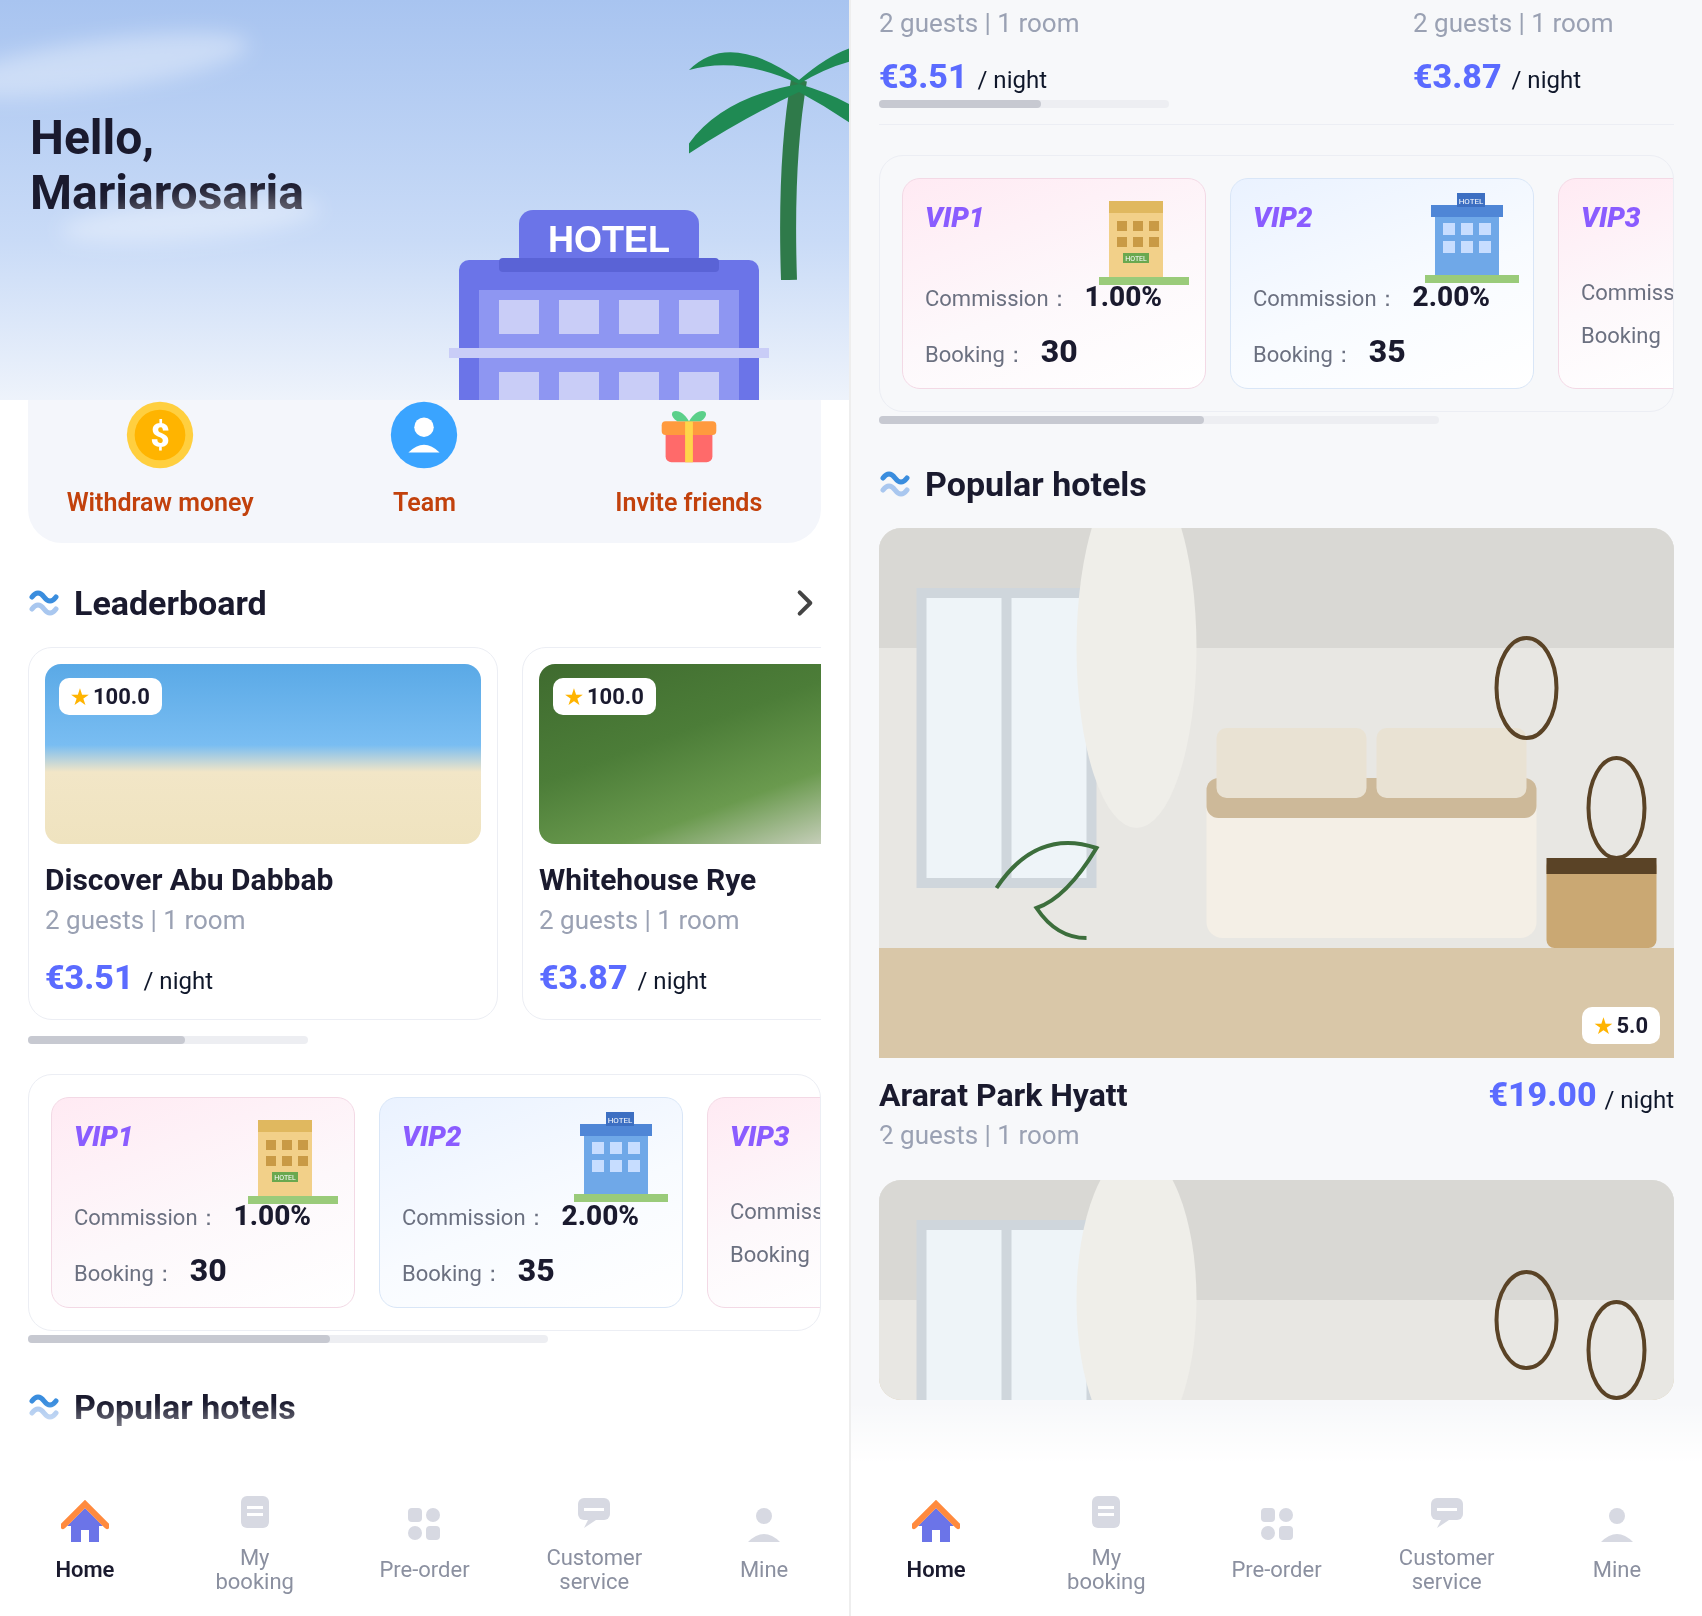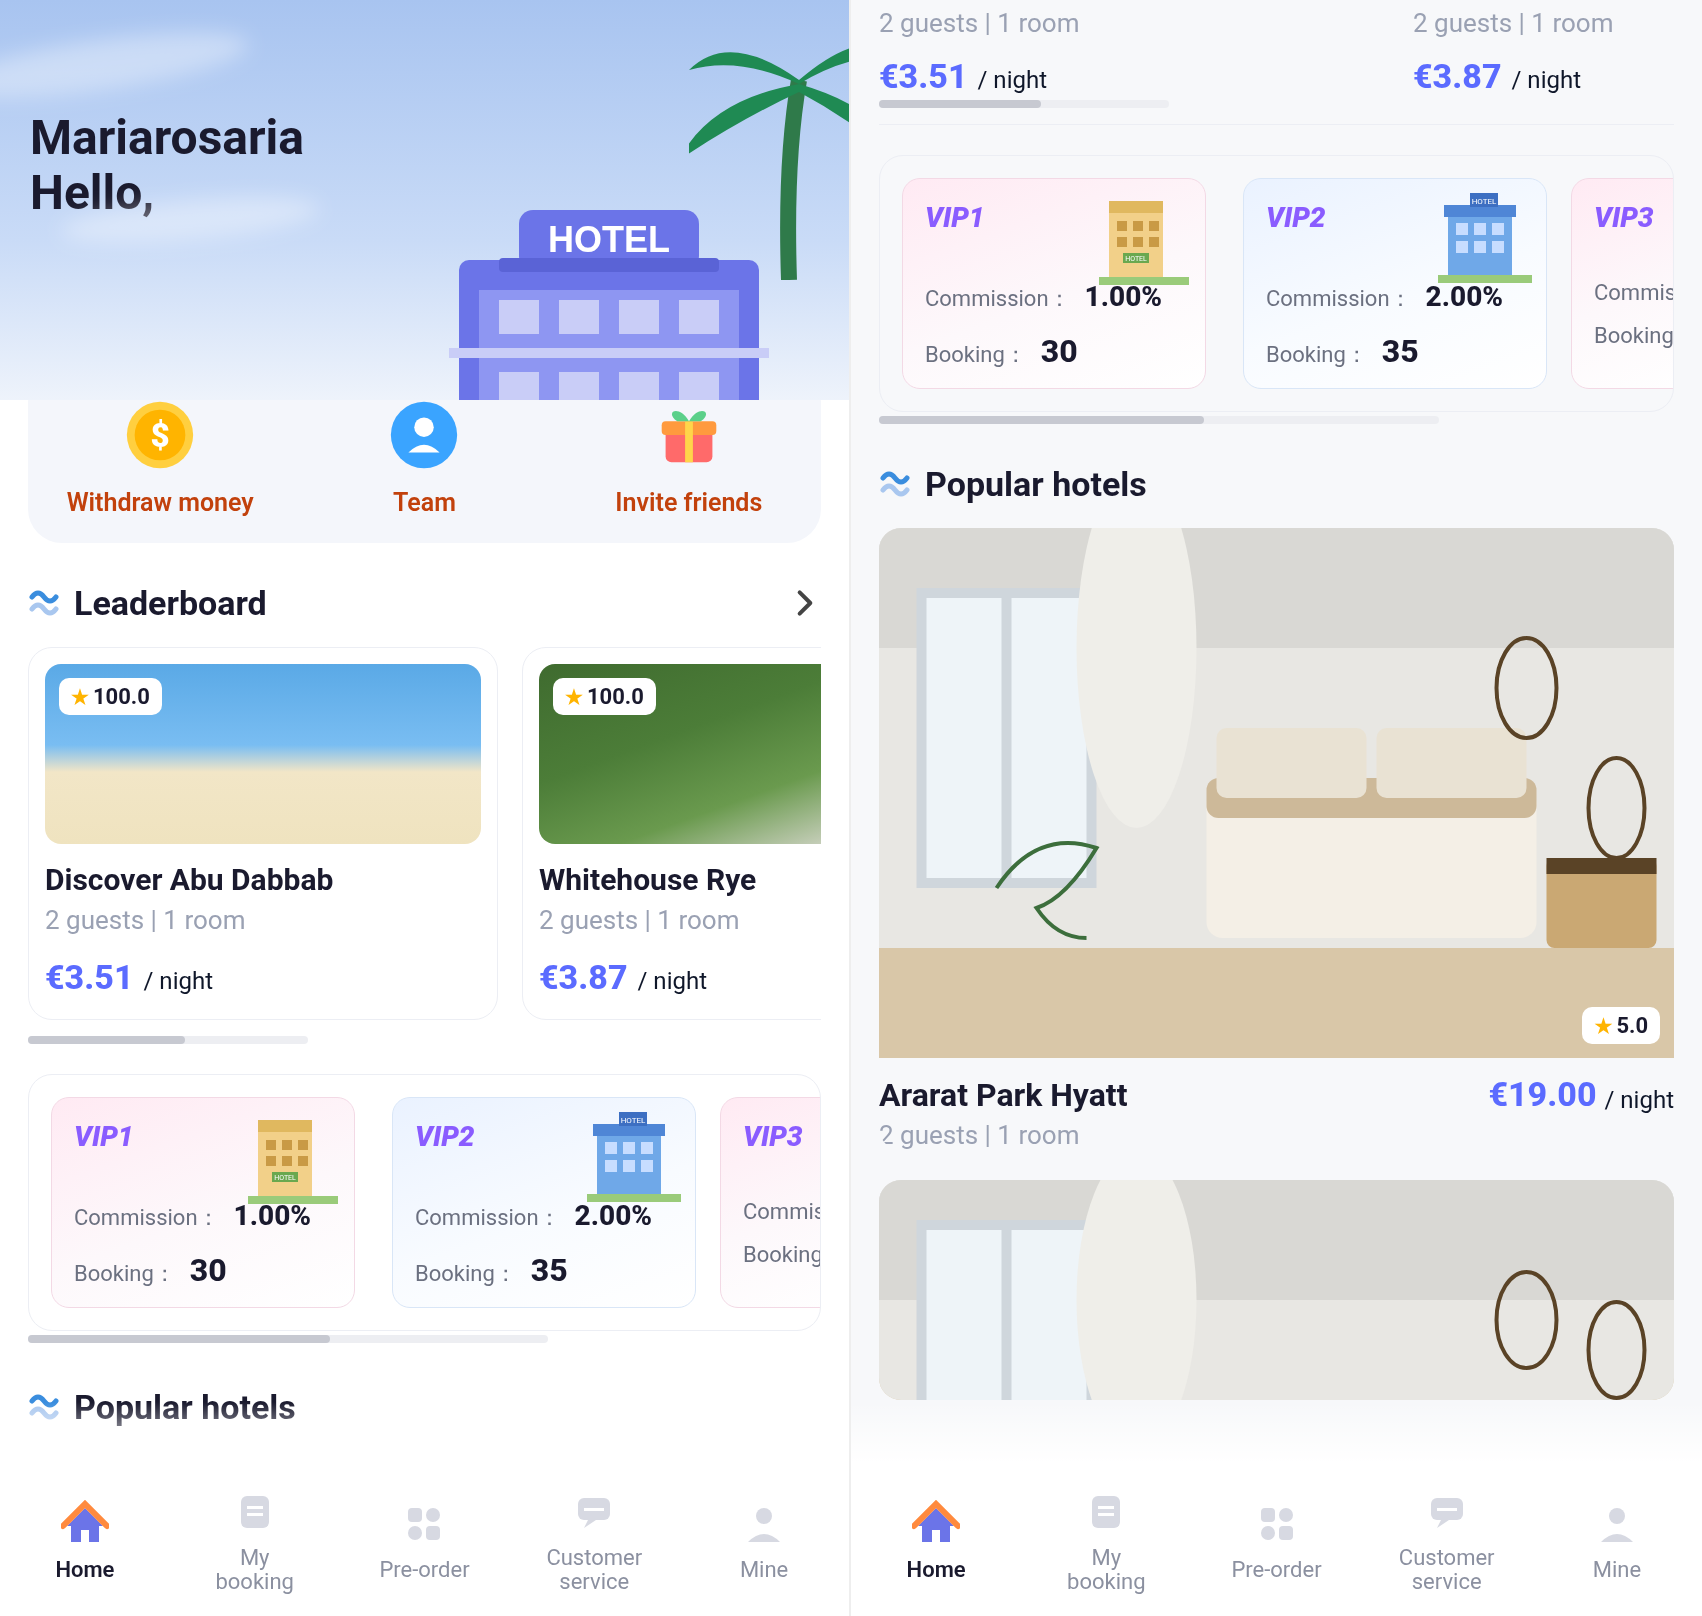--- a/index.html
+++ b/index.html
@@ -87,21 +87,21 @@
   .scroll-thumb { height:8px; background:#c7c9d1; border-radius:4px; }
   .vip-strip {
     border:1px solid #eceef4; border-radius:24px; padding:22px; margin-top:30px;
     display:flex; gap:24px; overflow:hidden;
   }
   .vip-card {
     flex:0 0 304px; border:1px solid #f3d9e5; border-radius:18px;
     background: linear-gradient(160deg,#ffeaf3 0%, #fdf8fb 55%, #ffffff 100%);
     padding:22px 22px 18px 22px; position:relative;
   }
-  .vip-card.v2 { background: linear-gradient(160deg,#eaf2ff 0%, #f8fbff 55%, #ffffff 100%); border-color:#d9e6f7;margin-left:13px;}
+  .vip-card.v2 { background: linear-gradient(160deg,#eaf2ff 0%, #f8fbff 55%, #ffffff 100%); border-color:#d9e6f7;}
   .vip-title { font-size:28px; font-weight:900; font-style:italic; color:#8a5cff; }
   .vip-row { margin-top:46px; font-size:22px; color:#6b7080; display:flex; align-items:baseline; gap:14px;}
   .vip-row .lbl { color:#6b7080; }
   .vip-row .val { color:#1a1a2e; font-size:28px; font-weight:800;}
   .vip-row2 { margin-top:18px; font-size:22px; color:#6b7080; display:flex; align-items:baseline; gap:14px;}
   .vip-row2 .val { color:#1a1a2e; font-size:32px; font-weight:800;}
   .vip-illust { position:absolute; right:6px; top:2px; width:110px; height:110px;}
   .vip-scroll-track { height:8px; background:#edeef2; border-radius:4px; margin-top:4px; width:520px;}
   .vip-scroll-thumb { height:8px; background:#c7c9d1; border-radius:4px; }
 
@@ -135,22 +135,22 @@
   .ivy-bg { background: linear-gradient(160deg,#3f6b2f 0%, #4c7d38 40%, #6a9a4e 70%, #d9d9d0 100%);}
   .accent-bar { position:absolute; left:0; bottom:0; width:220px; height:6px; background:#1fb76a;}
 </style>
 </head>
 <body>
 
 <div class="screen screen-left">
   <div class="hero">
     <div class="cloud c1"></div>
     <div class="cloud c2"></div>
+    <div class="hero-greet">Hello,</div>
     <div class="hero-greet">Mariarosaria</div>
-    <div class="hero-greet">Hello,</div>
     <svg class="palm" viewBox="0 0 100 130">
       <path d="M50 130 Q48 70 55 30" stroke="#2f7a4a" stroke-width="8" fill="none"></path>
       <path d="M55 30 Q20 5 0 25 Q25 18 55 32" fill="#1f8a53"></path>
       <path d="M55 30 Q90 0 110 20 Q85 14 55 32" fill="#1f8a53"></path>
       <path d="M55 32 Q10 40 -5 70 Q25 50 55 36" fill="#1f8a53"></path>
       <path d="M55 32 Q100 45 110 75 Q85 52 55 36" fill="#1f8a53"></path>
     </svg>
     <svg class="hotel-illust" viewBox="0 0 420 300">
       <rect x="60" y="120" width="300" height="180" rx="10" fill="#6b74e8"></rect>
       <rect x="80" y="150" width="260" height="150" fill="#8e96f2"></rect>

